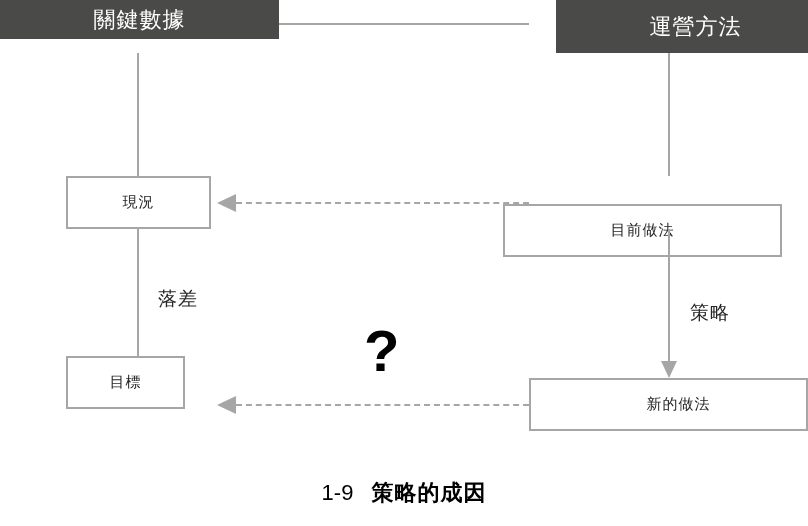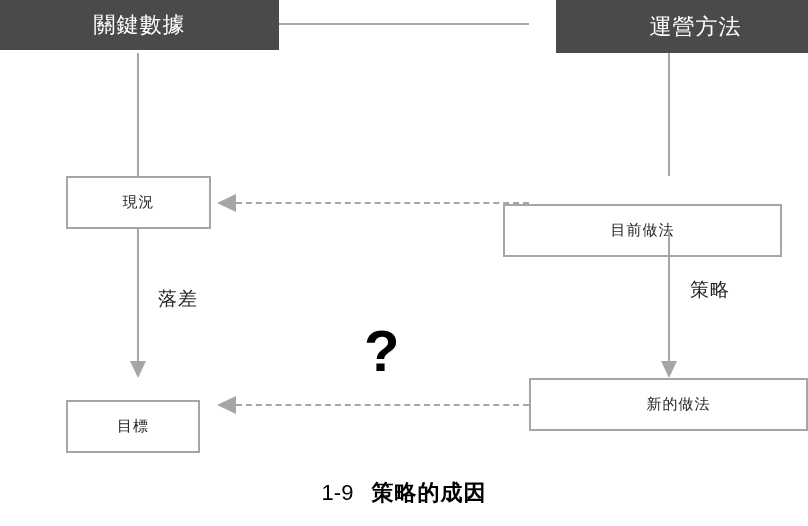--- a/index.html
+++ b/index.html
@@ -23,38 +23,38 @@
     position: absolute;
     background: #4a4a48;
     color: #ffffff;
     display: flex;
     align-items: center;
     justify-content: center;
     font-size: 22px;
     letter-spacing: 1px;
     box-sizing: border-box;
   }
-  .header-box.left  { left: 0px;   top: 0px; width: 279px; height: 50px; }
+  .header-box.left  { left: 0px;   top: 0px; width: 279px; height: 39px; }
   .header-box.right { left: 529px; top: 0px; width: 279px; height: 53px; margin-left: 27px; }
 
   
   .node-box {
     position: absolute;
     background: #ffffff;
     border: 2px solid #a6a6a6;
     display: flex;
     align-items: center;
     justify-content: center;
     color: #262626;
     font-size: 15px;
     letter-spacing: 1px;
     box-sizing: border-box;
   }
   .node-box.n-current  { left: 66px;  top: 176px; width: 145px; height: 53px; }
-  .node-box.n-goal     { left: 66px;  top: 400px; width: 134px; height: 53px; }
+  .node-box.n-goal     { left: 66px;  top: 356px; width: 119px; height: 53px; }
   .node-box.n-now-way  { left: 503px; top: 176px; width: 279px; height: 53px; margin-top: 28px; }
   .node-box.n-new-way  { left: 529px; top: 378px; width: 279px; height: 53px; padding-left: 20px; }
 
   
   .line {
     position: absolute;
     background: #a6a6a6;
   }
   .line.v { width: 2px; }
   .line.h { height: 2px; }
@@ -103,21 +103,21 @@
 
   
   .edge-label {
     position: absolute;
     color: #262626;
     font-size: 19px;
     letter-spacing: 1px;
     white-space: nowrap;
   }
   .edge-label.gap      { left: 158px; top: 286px; text-align: right; }
-  .edge-label.strategy { left: 690px; top: 277px; }
+  .edge-label.strategy { left: 690px; top: 300px; }
 
   
   .question-mark {
     position: absolute;
     left: 364px;
     top: 322px;
     font-size: 58px;
     font-weight: bold;
     color: #000000;
     line-height: 1;

